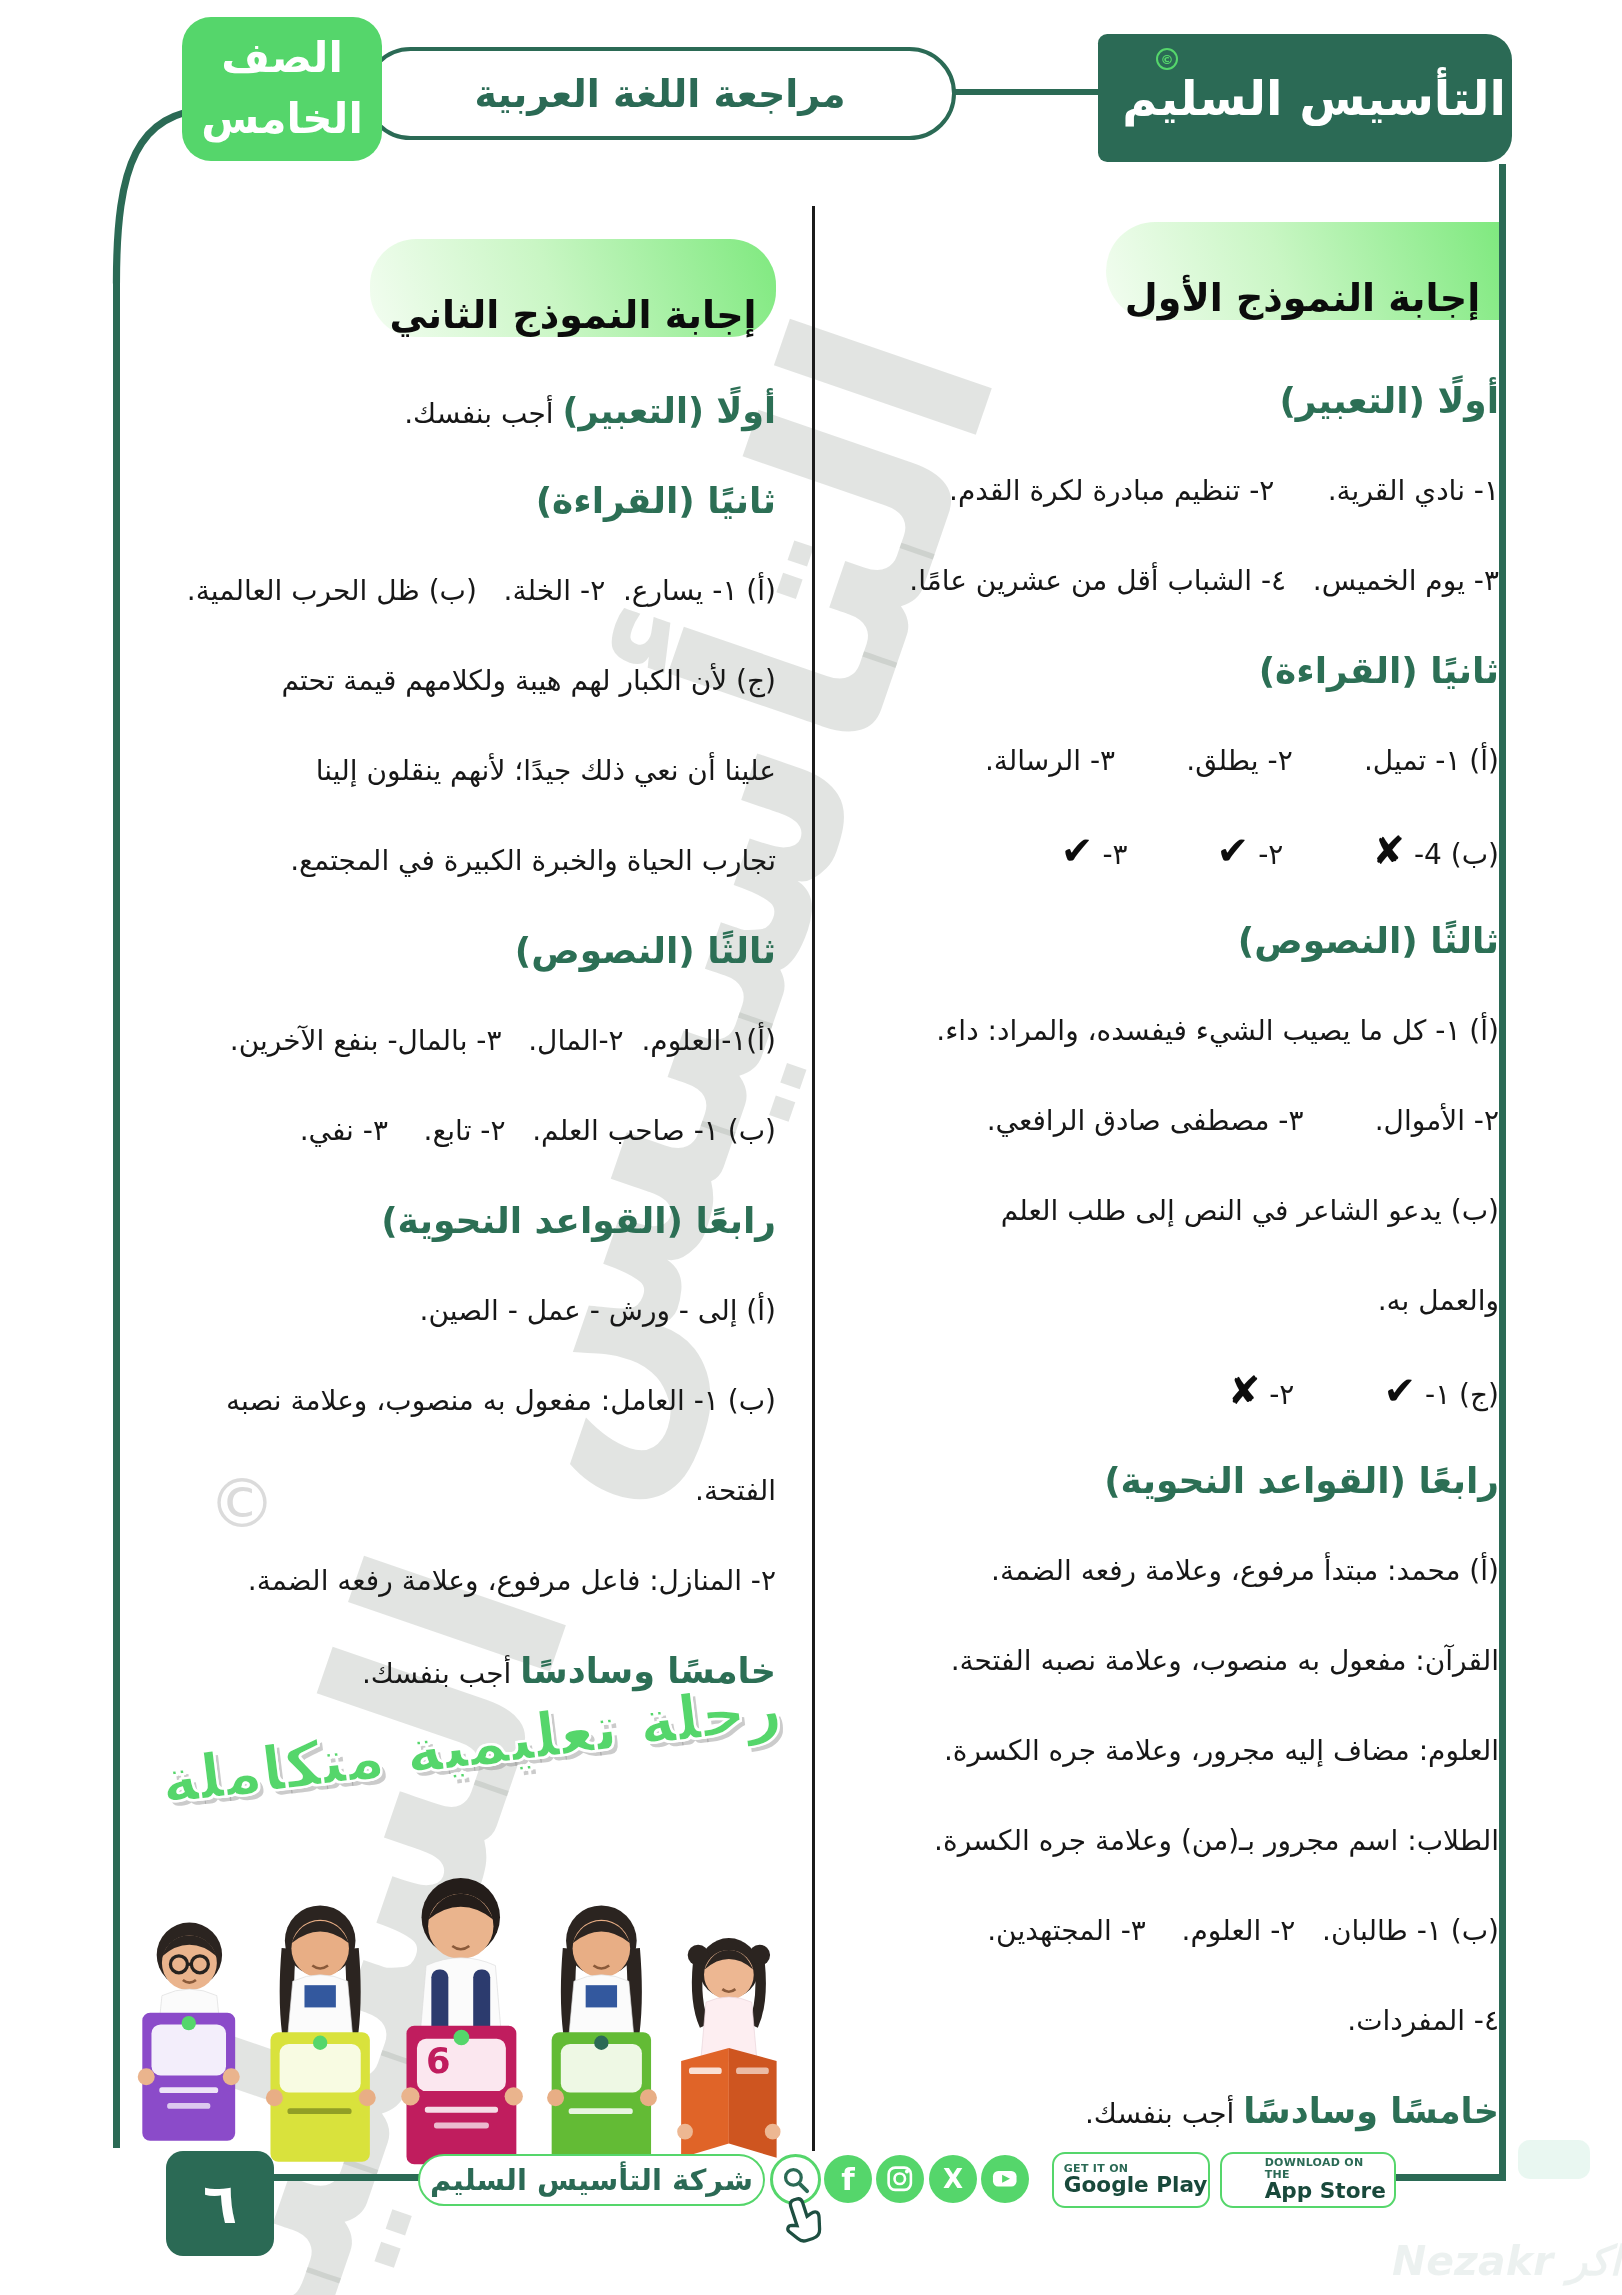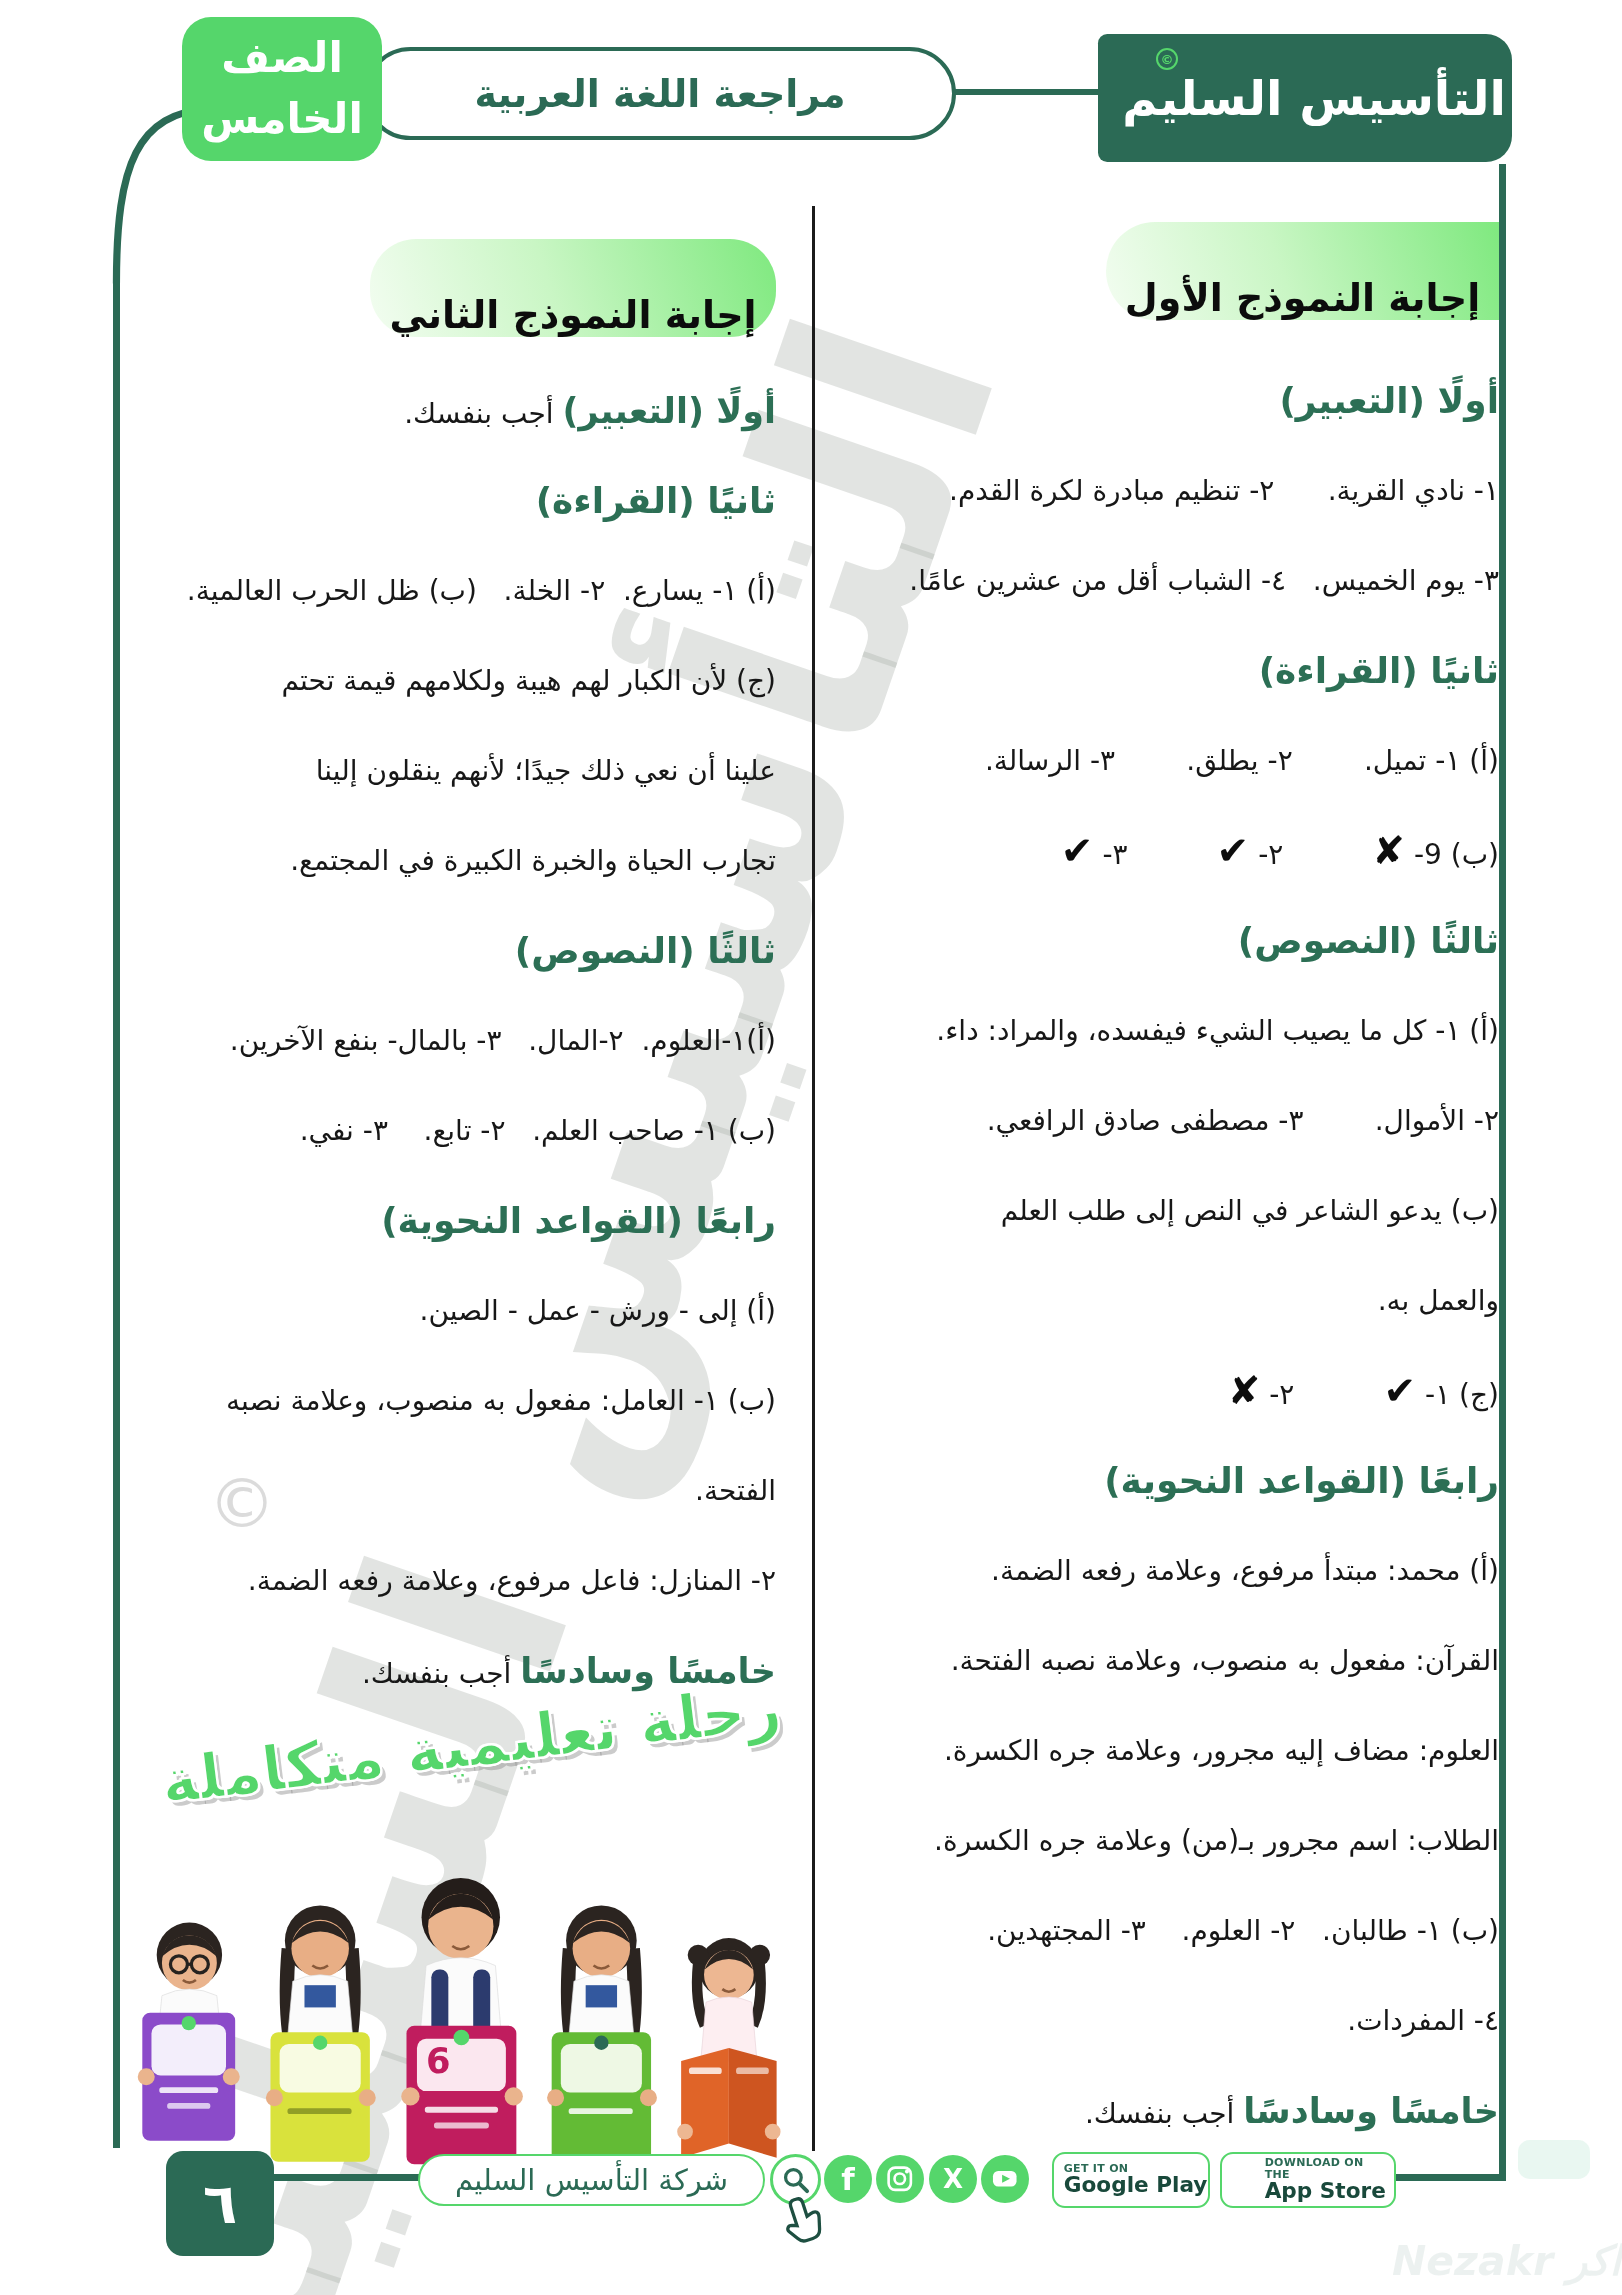--- a/index.html
+++ b/index.html
@@ -62,21 +62,21 @@
     transform:rotate(-7deg);font-size:62px;font-weight:bold;color:var(--green);
     -webkit-text-stroke:2px #ffffff;
     text-shadow:-1.3px -1.3px 0 #fff,1.3px -1.3px 0 #fff,-1.3px 1.3px 0 #fff,1.3px 1.3px 0 #fff,3.9px 5.2px 0 rgba(140,140,140,.45);}
   .kids{position:absolute;left:124px;top:1857px;z-index:1;}
 
   
   .page-num{position:absolute;left:166px;top:2151px;width:108px;height:105px;background:var(--dark);border-radius:17px;
     z-index:3;display:flex;align-items:center;justify-content:center;color:#fff;font-size:56px;font-weight:bold;}
   .company-pill{position:absolute;left:418px;top:2154px;width:347px;height:52px;background:#fff;border:2.6px solid var(--green);
     border-radius:29px;z-index:3;display:flex;align-items:center;justify-content:center;direction:rtl;
-    color:var(--dark);font-weight:normal;font-size:29px;}
+    color:var(--dark);font-weight:bold;font-size:29px;}
   .search-circle{position:absolute;left:770px;top:2154px;width:51px;height:51px;border:3.3px solid var(--green);
     border-radius:50%;background:#fff;z-index:3;display:flex;align-items:center;justify-content:center;}
   .hand{position:absolute;left:784px;top:2193px;z-index:4;}
   .soc{position:absolute;top:2155px;width:48px;height:48px;border-radius:50%;background:var(--green);z-index:3;
     display:flex;align-items:center;justify-content:center;color:#fff;font-weight:bold;}
   .soc.fb{left:824px;font-size:31px;}
   .soc.ig{left:876px;}
   .soc.xx{left:929px;font-size:26px;}
   .soc.yt{left:981px;}
   .store{position:absolute;top:2152px;height:56px;background:#fff;border:2.6px solid var(--green);border-radius:13px;z-index:3;
@@ -128,21 +128,21 @@
   <section class="col col-right">
     <div class="col-badge">
       <span>إجابة النموذج الأول</span>
     </div>
     <div id="m1-lines">
         <div class="line h">أولًا (التعبير)</div>
         <div class="line">١- نادي القرية.      ٢- تنظيم مبادرة لكرة القدم.</div>
         <div class="line">٣- يوم الخميس.   ٤- الشباب أقل من عشرين عامًا.</div>
         <div class="line h">ثانيًا (القراءة)</div>
         <div class="line">(أ) ١- تميل.        ٢- يطلق.        ٣- الرسالة.</div>
-        <div class="line"><span class="seg">(ب) 9- </span><span class="seg m">✘</span><span class="seg">          ٢- </span><span class="seg m">✔</span><span class="seg">          ٣- </span><span class="seg m">✔</span></div>
+        <div class="line"><span class="seg">(ب) 4- </span><span class="seg m">✘</span><span class="seg">          ٢- </span><span class="seg m">✔</span><span class="seg">          ٣- </span><span class="seg m">✔</span></div>
         <div class="line h">ثالثًا (النصوص)</div>
         <div class="line">(أ) ١- كل ما يصيب الشيء فيفسده، والمراد: داء.</div>
         <div class="line">٢- الأموال.        ٣- مصطفى صادق الرافعي.</div>
         <div class="line">(ب) يدعو الشاعر في النص إلى طلب العلم</div>
         <div class="line">والعمل به.</div>
         <div class="line"><span class="seg">(ج) ١- </span><span class="seg m">✔</span><span class="seg">          ٢- </span><span class="seg m">✘</span></div>
         <div class="line h">رابعًا (القواعد النحوية)</div>
         <div class="line">(أ) محمد: مبتدأ مرفوع، وعلامة رفعه الضمة.</div>
         <div class="line">القرآن: مفعول به منصوب، وعلامة نصبه الفتحة.</div>
         <div class="line">العلوم: مضاف إليه مجرور، وعلامة جره الكسرة.</div>

